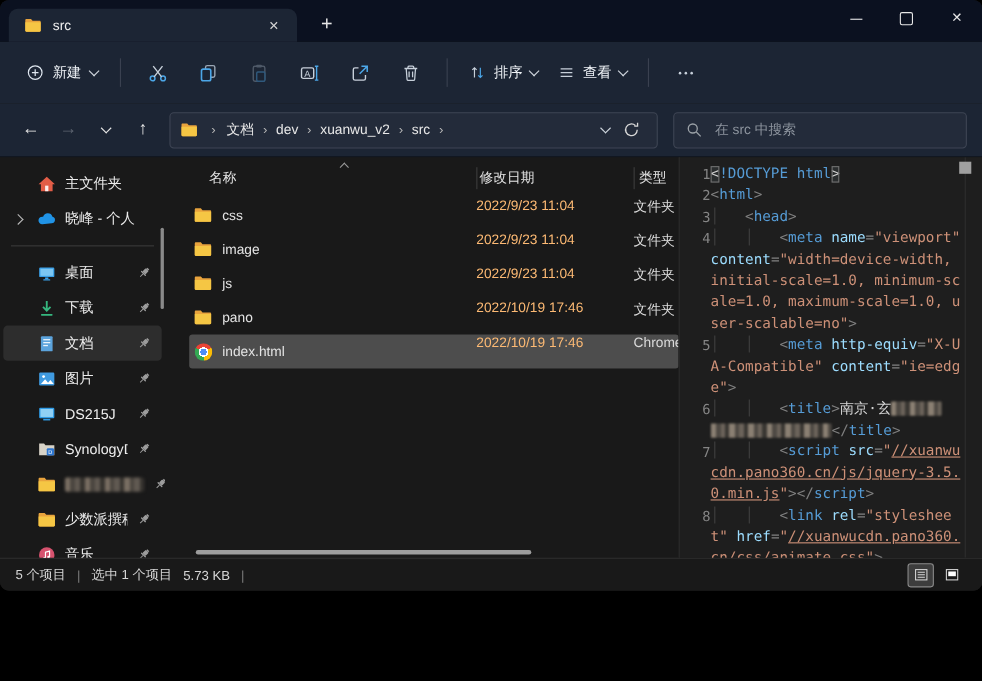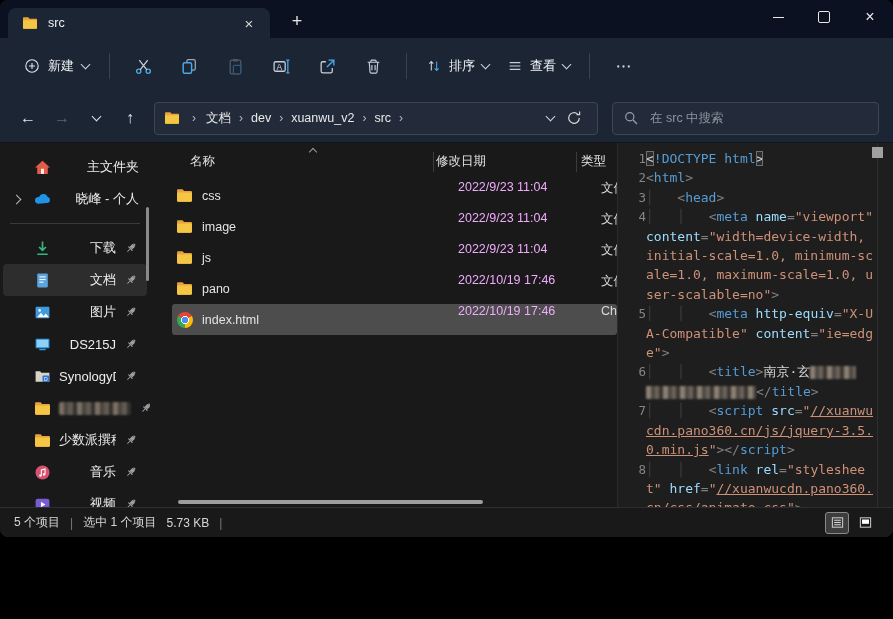--- a/index.html
+++ b/index.html
@@ -50,21 +50,21 @@
   .content{flex:1;display:flex;min-height:0;background:var(--content-bg,#191919);}
 
   
   .sidebar{width:150px;flex:0 0 auto;padding-top:8px;overflow:hidden;position:relative;}
   .sb-item{height:32px;display:flex;align-items:center;padding:0 8px 0 10px;margin:0 3px;border-radius:4px;gap:8px;font-size:13px;color:#ededed;}
   .sb-item.sel{background:var(--sidebar-selected,#2d2d2d);}
   .sb-chev{width:12px;flex:0 0 12px;display:inline-flex;align-items:center;}
   .sb-chev .cv{border-color:#b9b9b9;}
   .sb-item .ico{width:18px;flex:0 0 18px;}
   .sb-item .ico svg{width:17px;height:17px;}
-  .sb-label{flex:1;white-space:nowrap;overflow:hidden;text-align:right;}
+  .sb-label{flex:1;white-space:nowrap;overflow:hidden;}
   .pin{margin-left:auto;flex:0 0 15px;display:inline-flex;}
   .pin svg{width:14px;height:14px;}
   .sb-sep{height:1px;background:#3a3a3a;margin:8px 10px;}
   .blur-box{height:13px;flex:0 0 auto;border-radius:2px;background:repeating-linear-gradient(90deg,#7a6f63 0 5px,#4a453f 5px 9px,#615a52 9px 14px,#35322e 14px 18px);filter:blur(1.3px);}
   .sb-scroll{position:absolute;right:1px;top:64px;width:3px;height:74px;background:#8a8a8a;border-radius:2px;}
 
   
   .filepane{flex:1;position:relative;min-width:0;display:flex;flex-direction:column;overflow:hidden;}
   .listheader{height:37px;display:flex;align-items:center;margin-left:22px;position:relative;font-size:12.5px;color:#e2e2e2;flex:0 0 auto;}
   .hc-name{width:261px;padding-left:18px;box-sizing:border-box;}
@@ -72,21 +72,21 @@
   .hc-type{flex:1;padding-left:4px;}
   .hdiv{width:1px;height:20px;background:#3c3c3c;flex:0 0 1px;}
   .sort-caret{position:absolute;left:138px;top:1px;}
   .sort-caret .cv{border-color:#9a9a9a;width:5px;height:5px;transform:rotate(-135deg);}
   .rows{flex:1;overflow:hidden;}
   .frow{height:31px;display:flex;margin-left:22px;font-size:12.5px;color:#e4e4e4;border-radius:3px;}
   .frow.sel{background:var(--row-selected,#4d4d4d);}
   .fc-name{width:261px;display:flex;align-items:center;gap:9px;padding-left:4px;box-sizing:border-box;overflow:hidden;white-space:nowrap;}
   .fc-name .ico{width:17px;flex:0 0 17px;}
   .fc-name .ico svg{width:17px;height:17px;}
-  .fc-date{width:143px;color:#f0abfc;white-space:nowrap;margin-left:25px;}
+  .fc-date{width:143px;color:#fdba74;white-space:nowrap;}
   .fc-type{flex:1;color:#dadada;white-space:nowrap;overflow:hidden;}
   .chrome-ball{width:16px;height:16px;border-radius:50%;display:inline-block;background:radial-gradient(circle,#4e8df5 0 26%,#fff 26% 38%,rgba(0,0,0,0) 38%),conic-gradient(from -60deg,#ea4335 0deg 120deg,#fbbc05 120deg 240deg,#34a853 240deg 360deg);}
   .hscroll{position:absolute;bottom:3px;left:28px;width:305px;height:4px;background:#9d9d9d;border-radius:2px;}
 
   
   .preview{width:276px;flex:0 0 auto;background:var(--code-bg,#1e1e1e);border-left:1px solid #2b2b2b;position:relative;overflow:hidden;padding-top:6px;box-sizing:border-box;font-family:"DejaVu Sans Mono","Liberation Mono",monospace;}
   .cl{display:flex;align-items:flex-start;}
   .ln{width:28px;flex:0 0 28px;text-align:right;color:var(--line-number-gray,#858585);font-size:12.5px;line-height:19.4px;}
   .ct{flex:1;font-size:13px;line-height:19.4px;white-space:pre-wrap;word-break:break-all;color:#d4d4d4;margin-left:0;margin-right:20px;}
   .c-p{color:var(--punct-gray,#808080);}
@@ -300,20 +300,42 @@
             <i class="cv cv-r"></i>
           </span>
           <span class="ico">
             <svg viewBox="0 0 16 16">
               <path d="M4.2 12a3.2 3.2 0 1 1 .7-6.3 4.2 4.2 0 0 1 8-.1 2.9 2.9 0 0 1-.7 5.7z" fill="#2093e6"></path>
             </svg>
           </span>
           <span class="sb-label">晓峰 - 个人</span>
         </div>
         <div class="sb-sep"></div>
+        <div class="sb-item">
+          <span class="sb-chev"></span>
+          <span class="ico">
+            <svg viewBox="0 0 16 16">
+              <rect x="1.5" y="3" width="13" height="8.2" rx="1" fill="#3aa0e8"></rect>
+              <rect x="2.6" y="4.1" width="10.8" height="6" fill="#7cc6f2"></rect>
+              <rect x="6.6" y="11.5" width="2.8" height="1.5" fill="#3aa0e8"></rect>
+              <rect x="5" y="13.1" width="6" height="1.1" rx=".5" fill="#3aa0e8"></rect>
+            </svg>
+          </span>
+          <span class="sb-label">桌面</span>
+          <span class="pin">
+            <svg viewBox="0 0 16 16">
+              <g transform="rotate(45 8 8)" fill="#9d9d9d">
+                <rect x="6.6" y="1.8" width="2.8" height="1.6"></rect>
+                <rect x="5.8" y="3.4" width="4.4" height="4.8" rx="1"></rect>
+                <rect x="4.6" y="8.2" width="6.8" height="1.4" rx=".7"></rect>
+                <rect x="7.5" y="9.6" width="1" height="4.2"></rect>
+              </g>
+            </svg>
+          </span>
+        </div>
         <div class="sb-item">
           <span class="sb-chev"></span>
           <span class="ico">
             <svg viewBox="0 0 16 16">
               <path d="M8 1.5v8.2M4.8 6.6L8 9.8l3.2-3.2" stroke="#35b87f" stroke-width="1.6" fill="none"></path>
               <rect x="3" y="12.6" width="10" height="1.6" rx=".8" fill="#35b87f"></rect>
             </svg>
           </span>
           <span class="sb-label">下载</span>
           <span class="pin">

